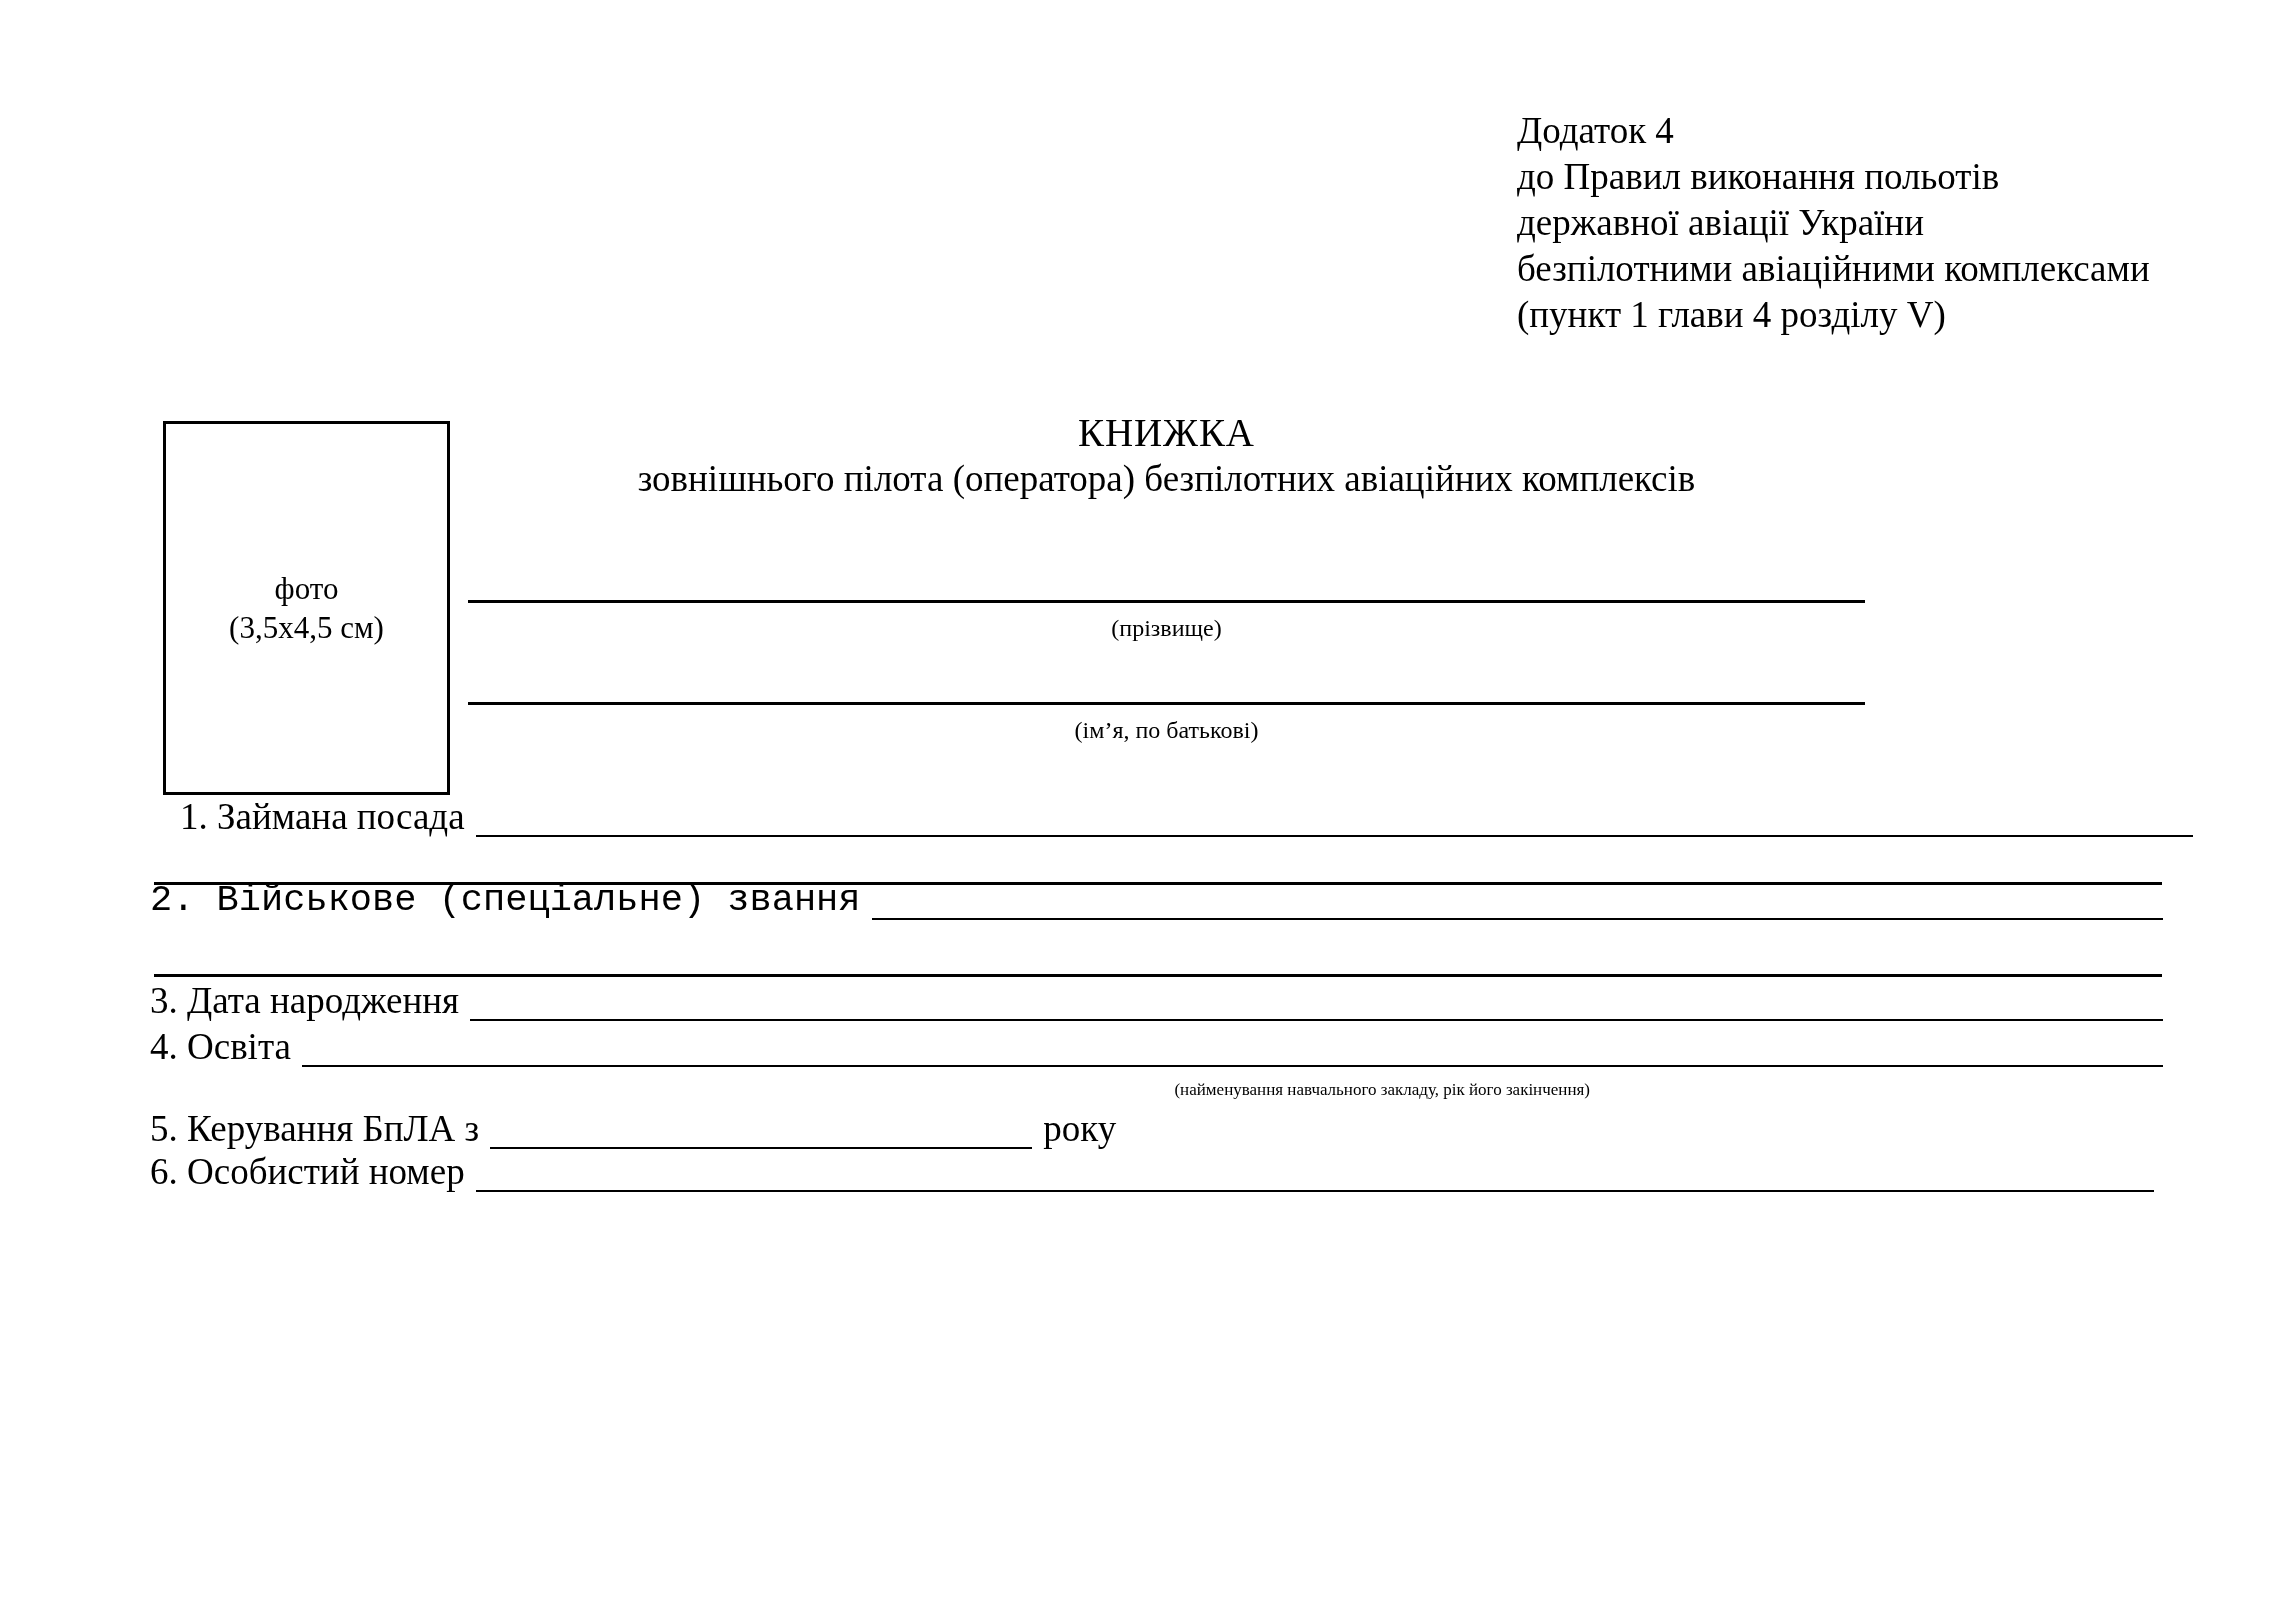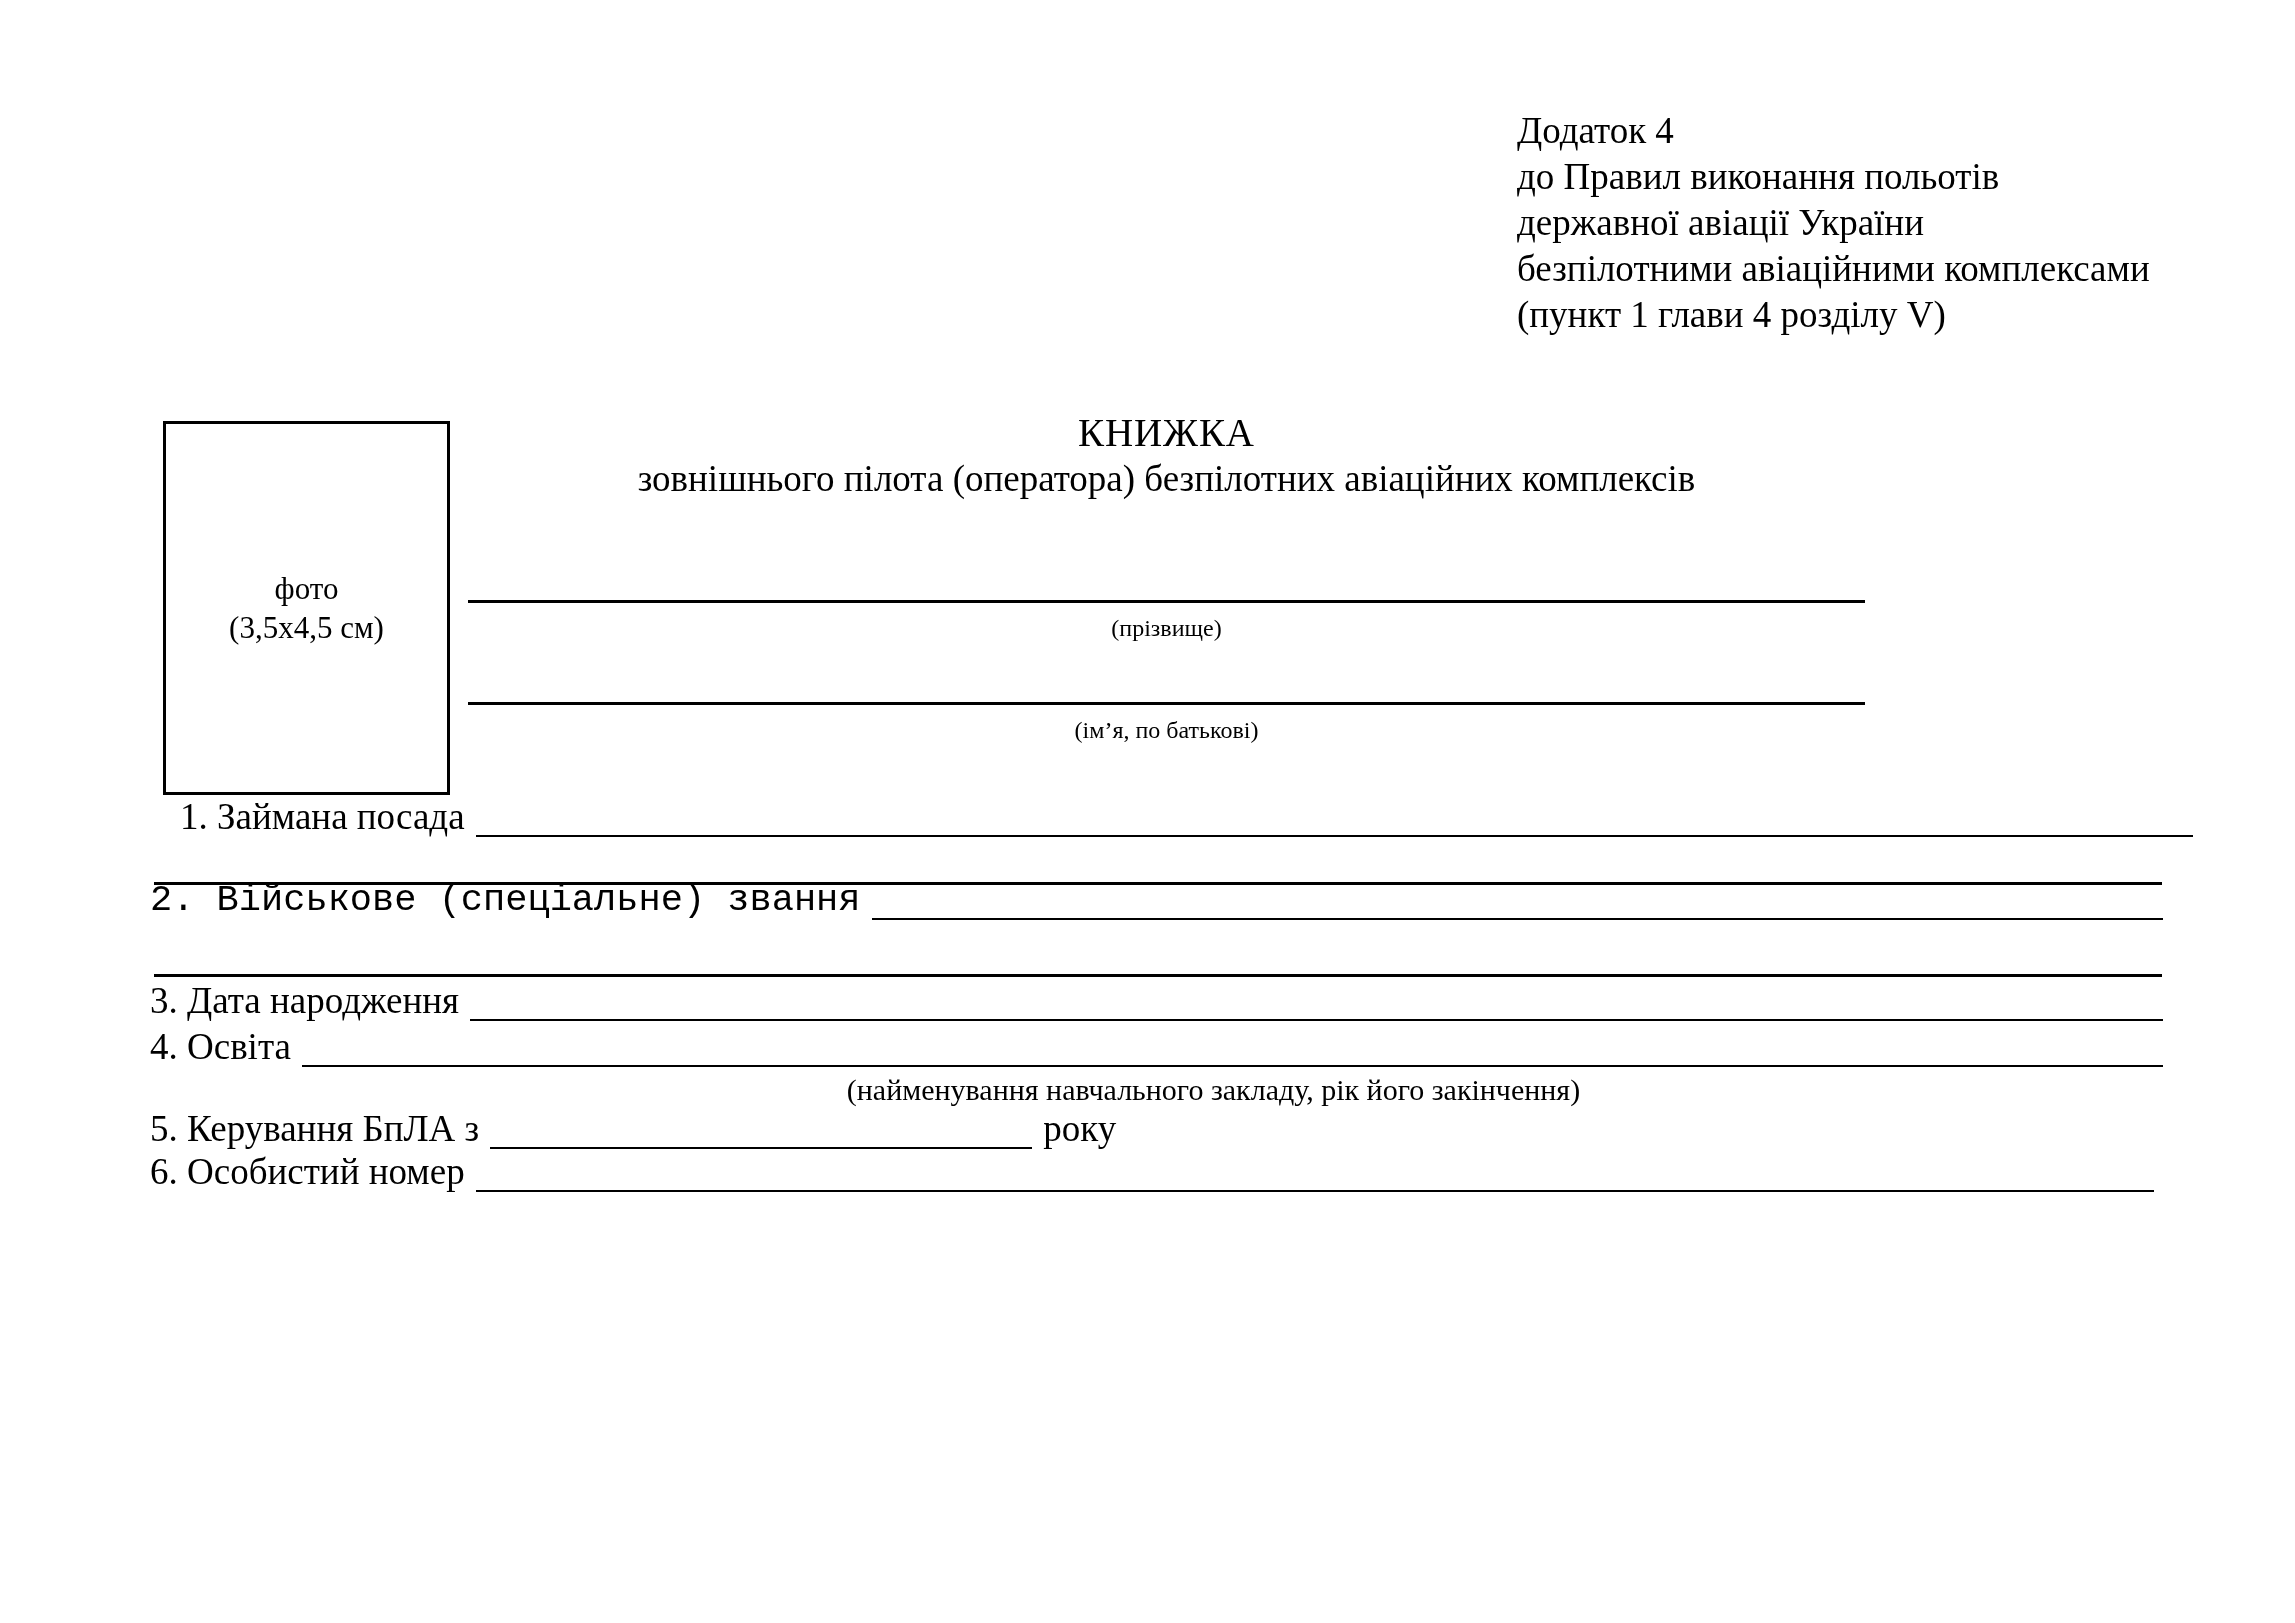--- a/index.html
+++ b/index.html
@@ -65,22 +65,23 @@
     background: #000;
   }
 
   .caption {
     position: absolute;
     text-align: center;
     font-size: 24px;
     line-height: 31px;
   }
   .caption.small {
-    font-size: 30px;
+    font-size: 17px;
     line-height: 27.5px;
+    text-align: right;
   }
 
   
   .field-row {
     position: absolute;
     display: flex;
     align-items: flex-end;
     font-size: 37px;
     line-height: 40px;
     white-space: nowrap;

